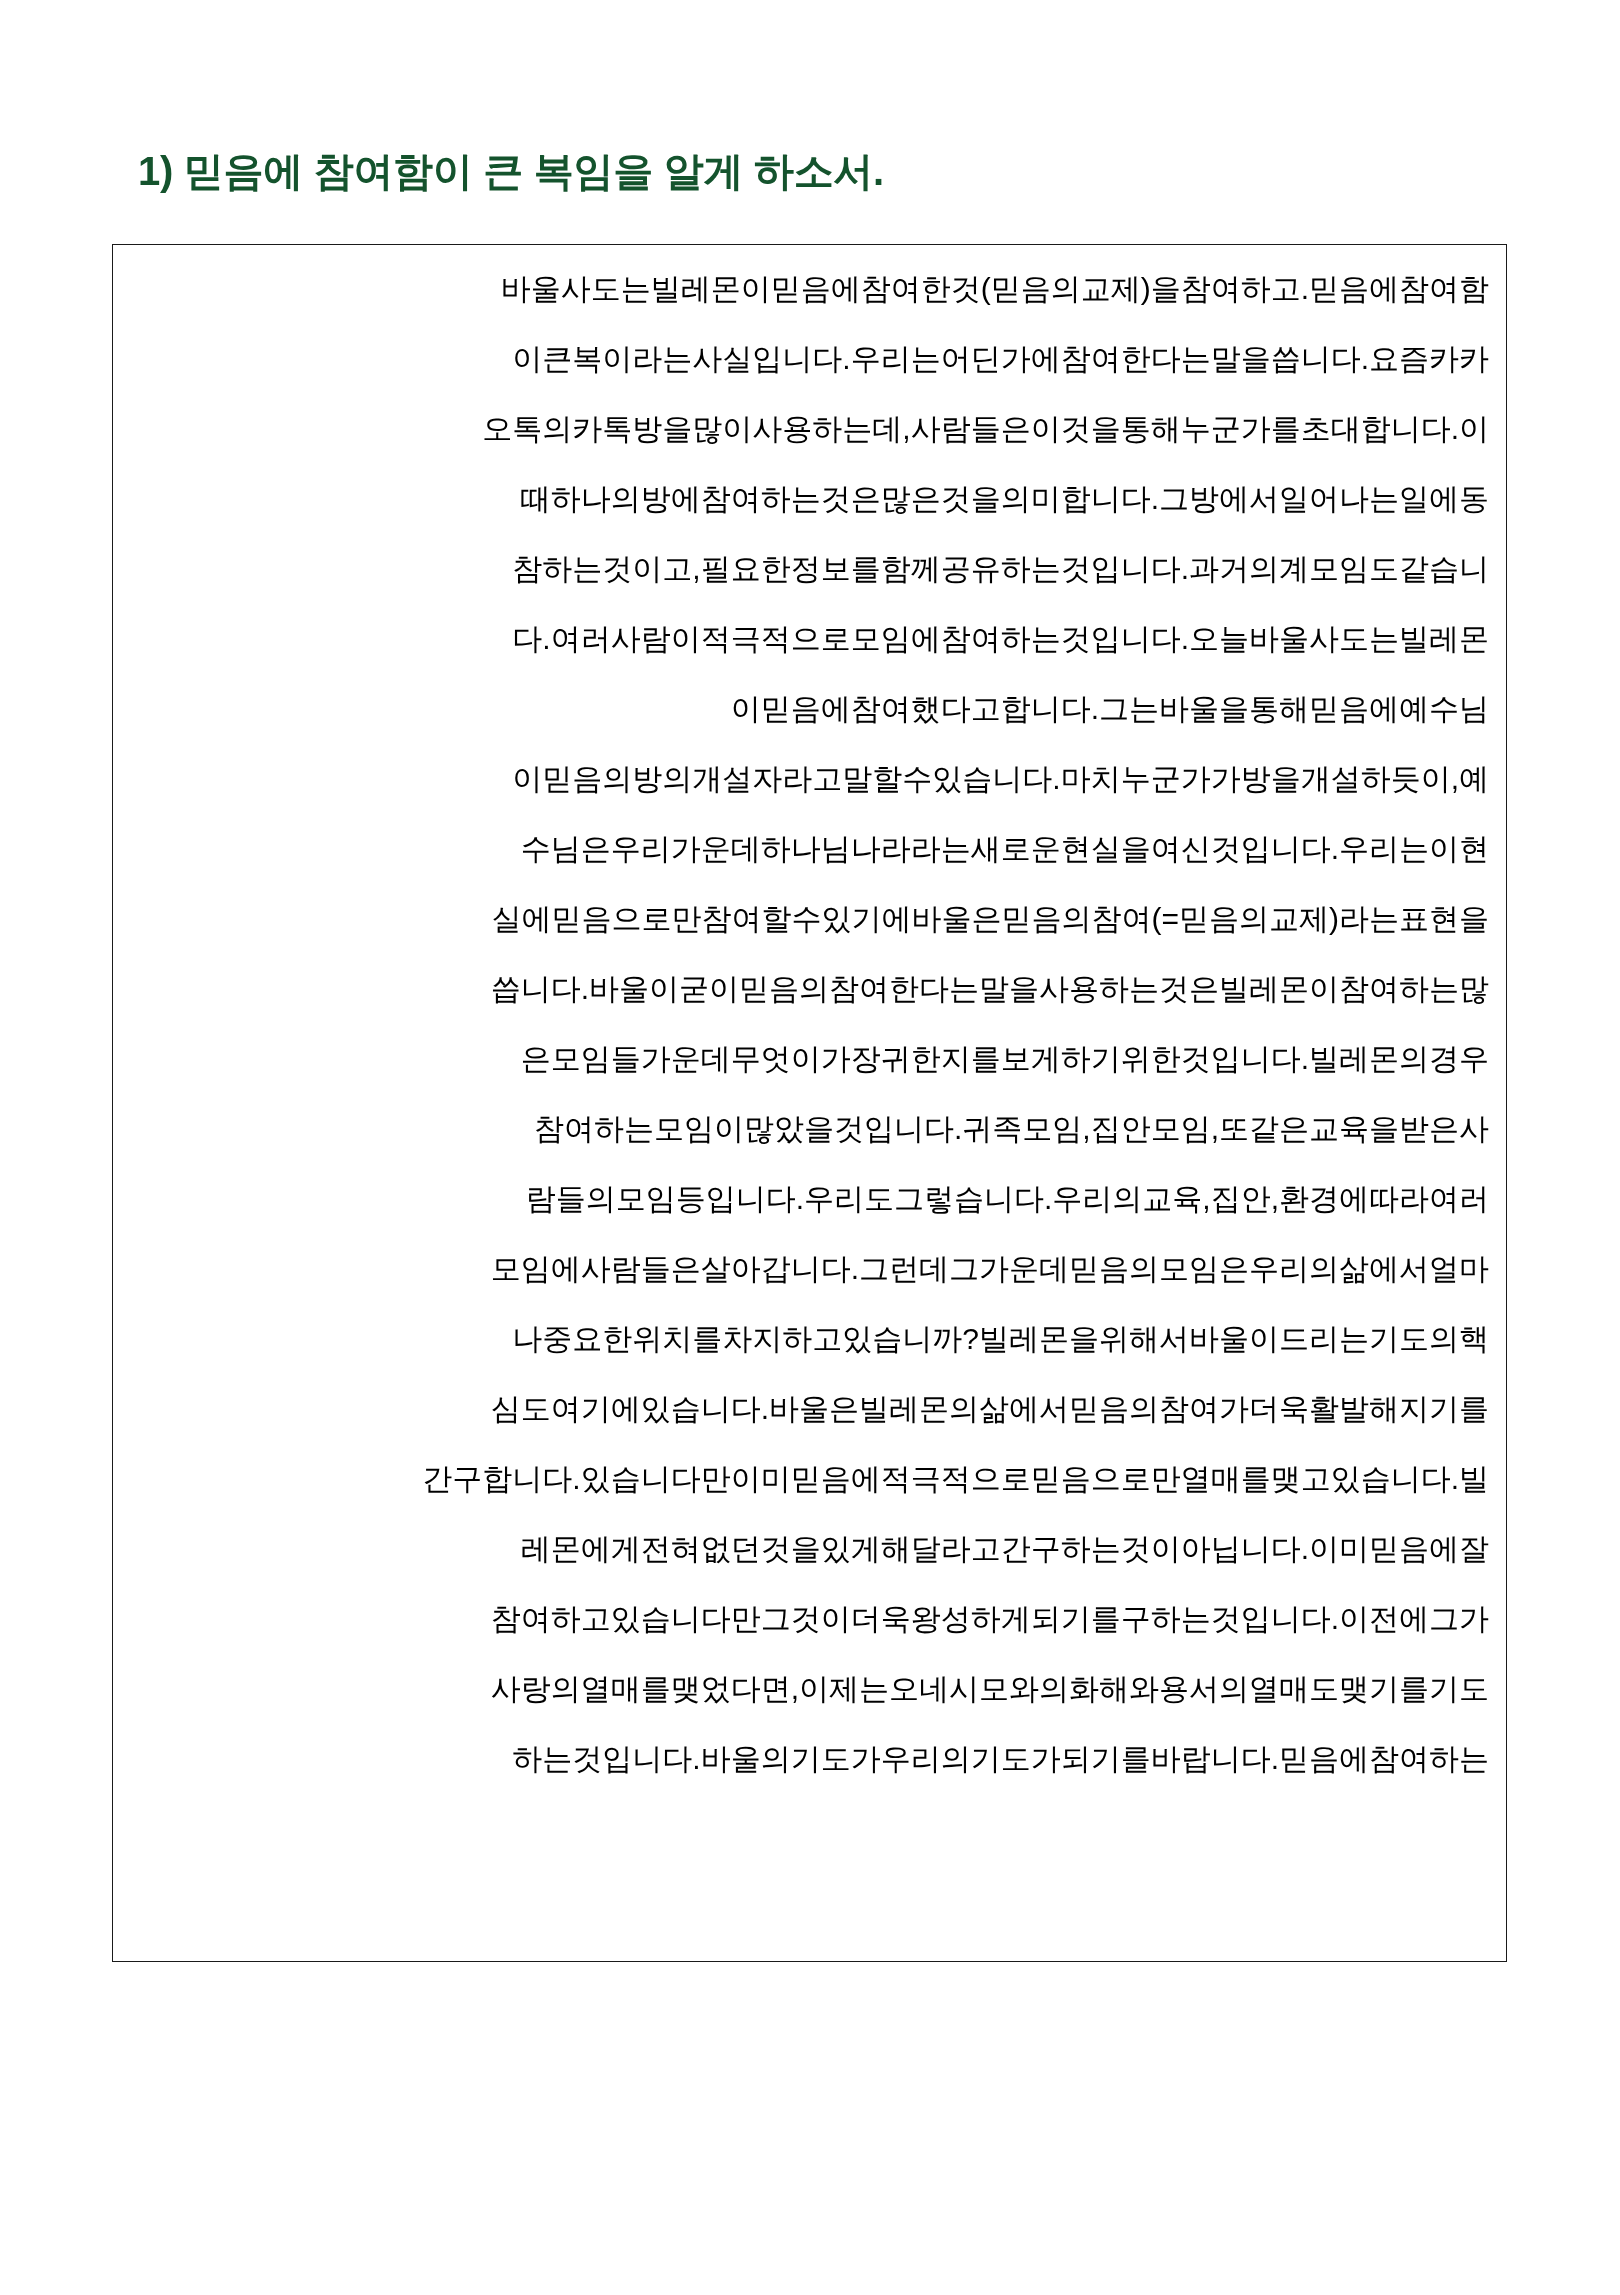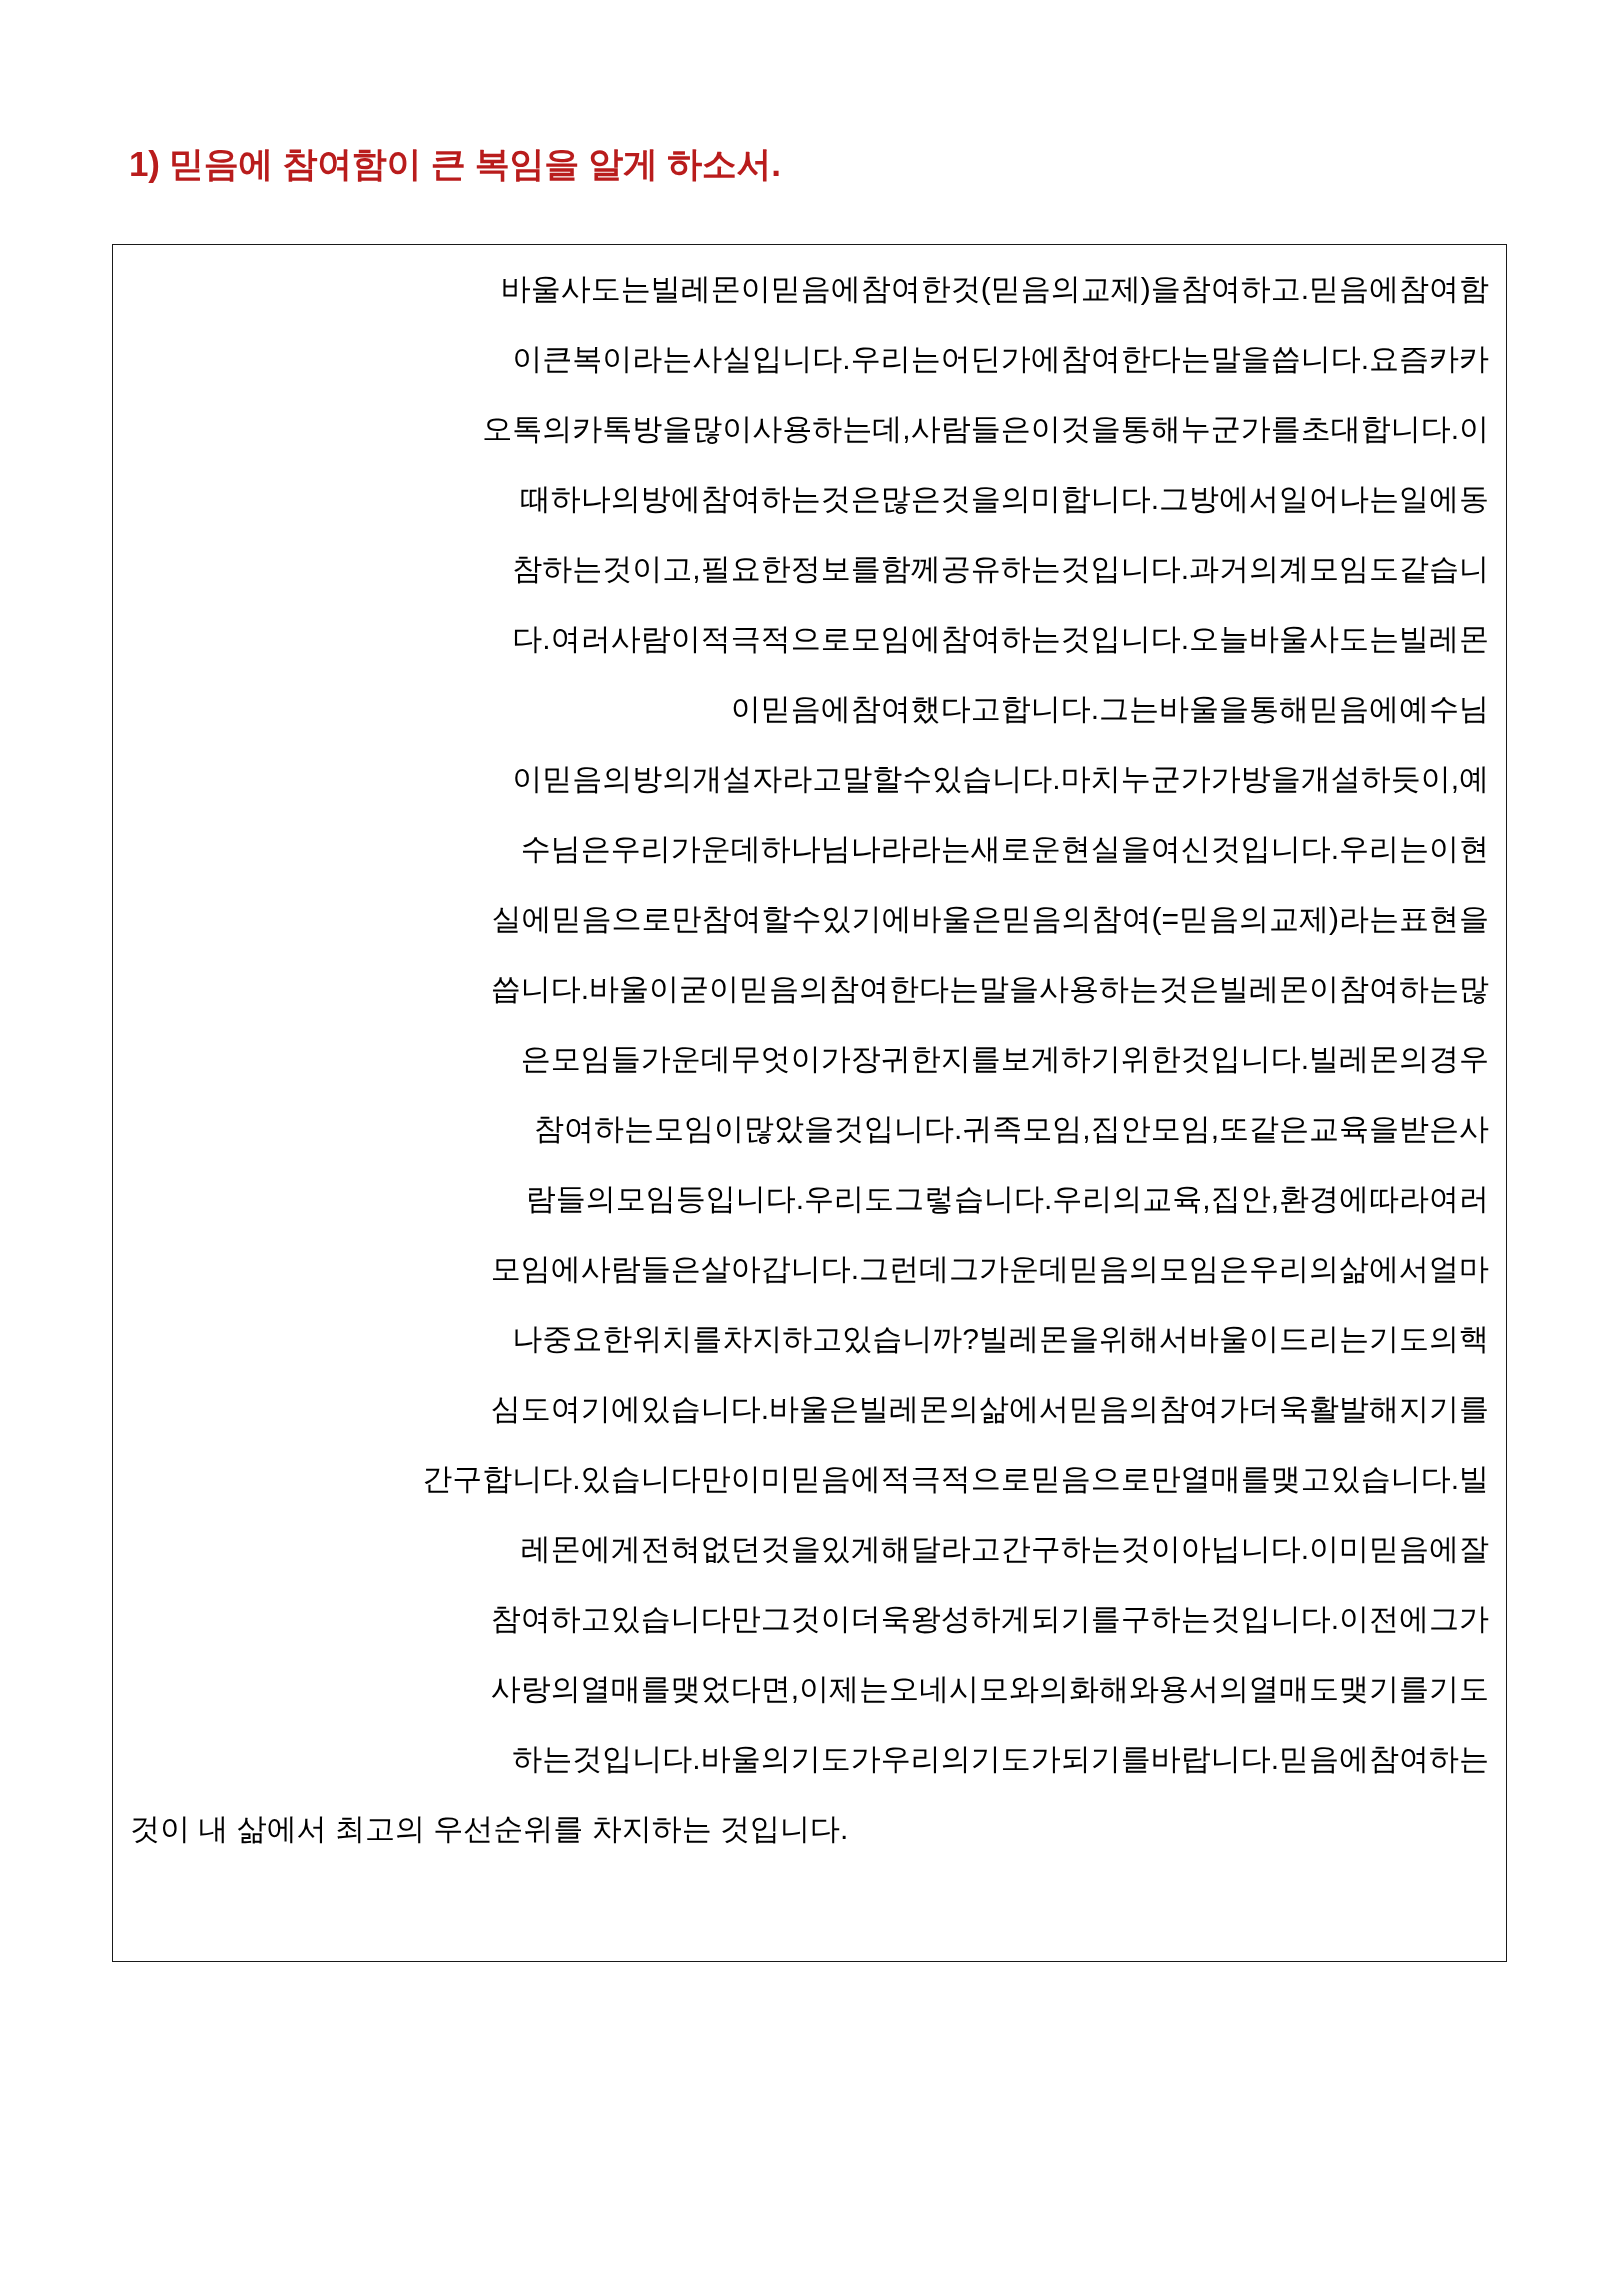--- a/index.html
+++ b/index.html
@@ -22,28 +22,28 @@
     left: 0;
     top: 0;
     width: 1621px;
     height: 2295px;
     background: #ffffff;
   }
 
   
   .doc-heading {
     position: absolute;
-    left: 129px;
+    left: 138px;
     top: 119px;
     width: 1388px;
-    font-size: 35px;
+    font-size: 40px;
     line-height: 1.25;
     font-weight: 700;
     letter-spacing: -0.3px;
-    color: #b91c1c;
+    color: #14532d;
     white-space: nowrap;
   }
 
   
   .body-box {
     position: absolute;
     left: 112px;
     top: 244px;
     width: 1395px;
     height: 1718px;
@@ -368,18 +368,17 @@
           <span>것입니다.</span>
           <span>바울의</span>
           <span>기도가</span>
           <span>우리의</span>
           <span>기도가</span>
           <span>되기를</span>
           <span>바랍니다.</span>
           <span>믿음에</span>
           <span>참여하는</span>
         </div>
-        <div class="body-line last">것이 내 삶에서 최고의 우선순위를 차지하는 것입니다.</div>
       </div>
   </div>
 
 </div>
 
 
 </body></html>

